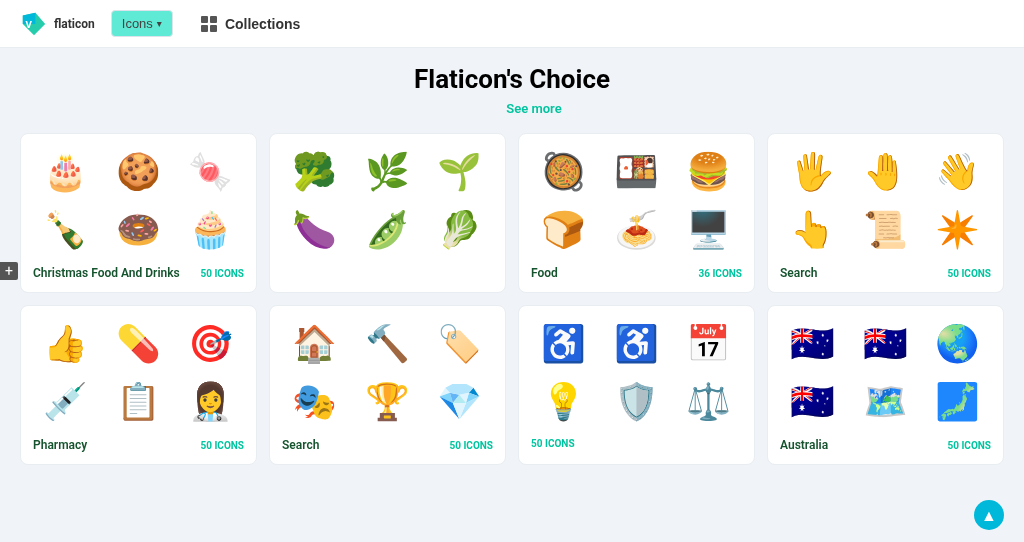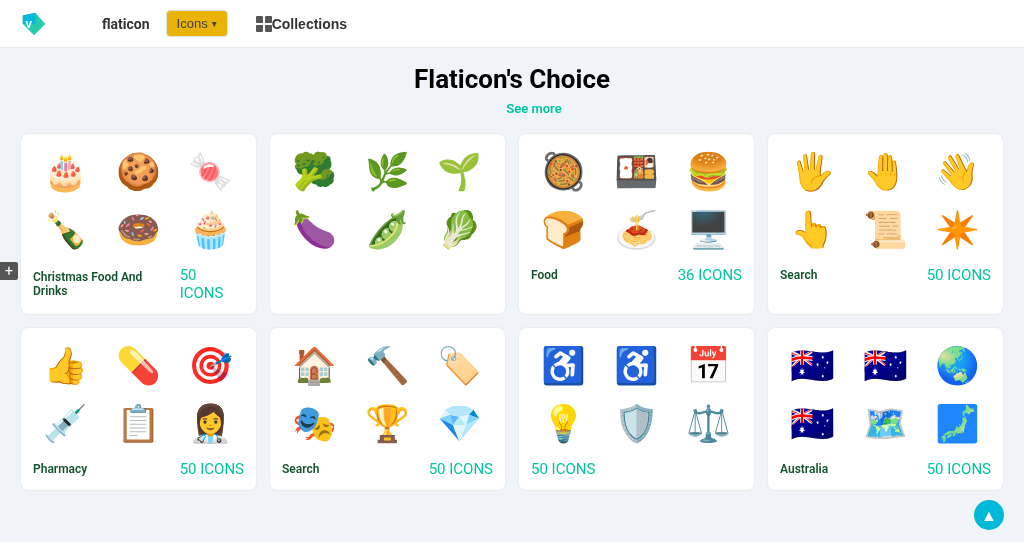--- a/index.html
+++ b/index.html
@@ -26,30 +26,29 @@
       align-items: center;
       gap: 6px;
       margin-right: 16px;
       text-decoration: none;
     }
     .logo-icon {
       width: 28px;
       height: 28px;
     }
     .logo-text {
-      font-size: 14px;
+      font-size: 12px;
       font-weight: 700;
       color: #333;
-      margin-left: 48px;
     }
     .nav-icons-btn {
       display: flex;
       align-items: center;
       gap: 4px;
-      background: #eab308;
+      background: #5eead4;
       border: 1px solid #dce3ea;
       border-radius: 4px;
       padding: 5px 10px;
       font-size: 13px;
       color: #444;
       cursor: pointer;
       margin-right: 12px;
     }
     .search-bar {
       flex: 1;
@@ -74,21 +73,21 @@
       border: none;
       cursor: pointer;
       color: #888;
       display: flex;
       align-items: center;
       margin-left: 8px;
     }
     .collections-btn {
       display: flex;
       align-items: center;
-      gap: 0;
+      gap: 8px;
       background: none;
       border: none;
       cursor: pointer;
       font-size: 14px;
       font-weight: 600;
       color: #333;
       margin-left: 16px;
       white-space: nowrap;
     }
     .collections-grid-icon {
@@ -159,22 +158,22 @@
       display: flex;
       justify-content: space-between;
       align-items: center;
     }
     .card-name {
       font-size: 12px;
       font-weight: 600;
       color: #14532d;
     }
     .card-count {
-      font-size: 15px;
-      font-weight: 400;
+      font-size: 10px;
+      font-weight: 700;
       color: #00c49f;
     }
 
     
     .scroll-btn {
       position: absolute;
       right: 20px;
       bottom: 12px;
       width: 30px;
       height: 30px;

